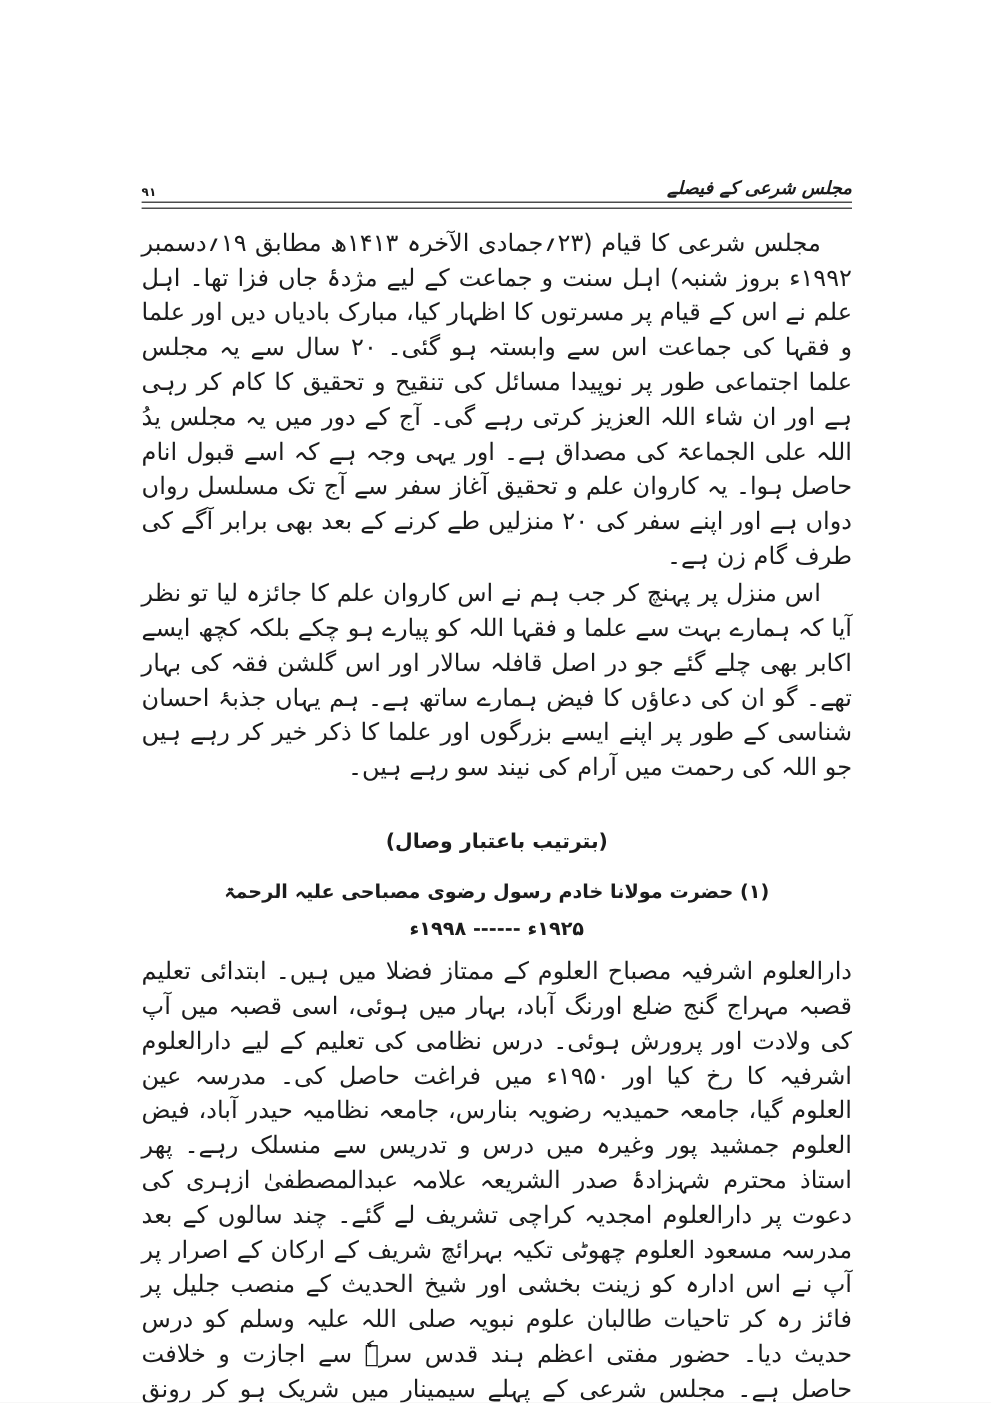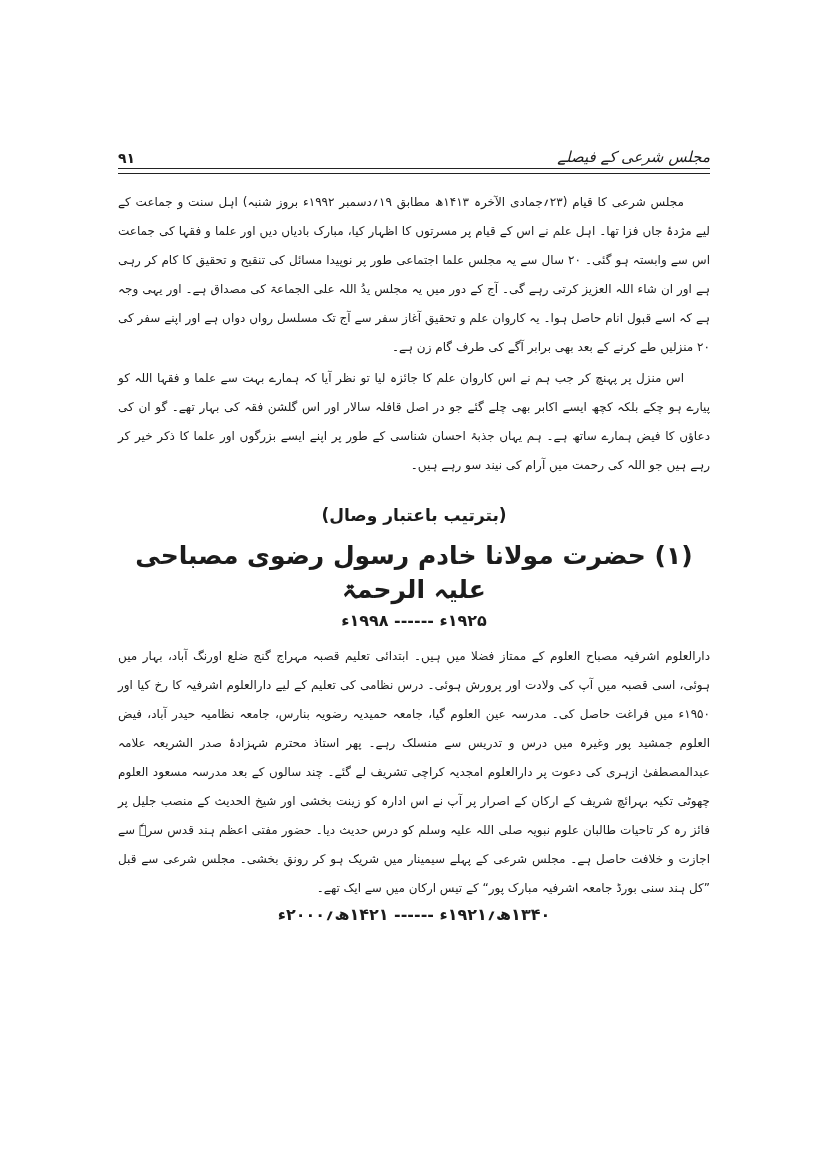--- a/index.html
+++ b/index.html
@@ -23,52 +23,52 @@
   .page-header {
     display: flex;
     flex-direction: row;
     justify-content: space-between;
     align-items: flex-end;
     direction: rtl;
     margin-bottom: 2px;
   }
   .header-title {
     font-size: 15px;
-    font-weight: normal;
+    font-weight: bold;
     font-style: italic;
     letter-spacing: 0.2px;
   }
   .page-number {
-    font-size: 14px;
+    font-size: 10px;
     font-weight: bold;
   }
   .header-rule {
     height: 4px;
     border-top: 1.5px solid #222;
     border-bottom: 1px solid #222;
     margin-bottom: 14px;
   }
   p.body {
-    font-size: 12px;
+    font-size: 20px;
     line-height: 29px;
     text-align: justify;
     margin: 0 0 2px 0;
   }
   p.body.indent {
     text-indent: 26px;
   }
   .order-note {
     text-align: center;
     font-weight: bold;
     font-size: 17px;
-    margin: 25px 0 14px 0;
+    margin: 38px 0 14px 0;
   }
   h2.entry-heading {
     text-align: center;
-    font-size: 25px;
+    font-size: 16px;
     font-weight: bold;
     margin: 14px 0 4px 0;
     line-height: 34px;
   }
   .entry-dates {
     text-align: center;
     font-size: 16px;
     font-weight: bold;
     letter-spacing: 1px;
     margin: 0 0 12px 0;

